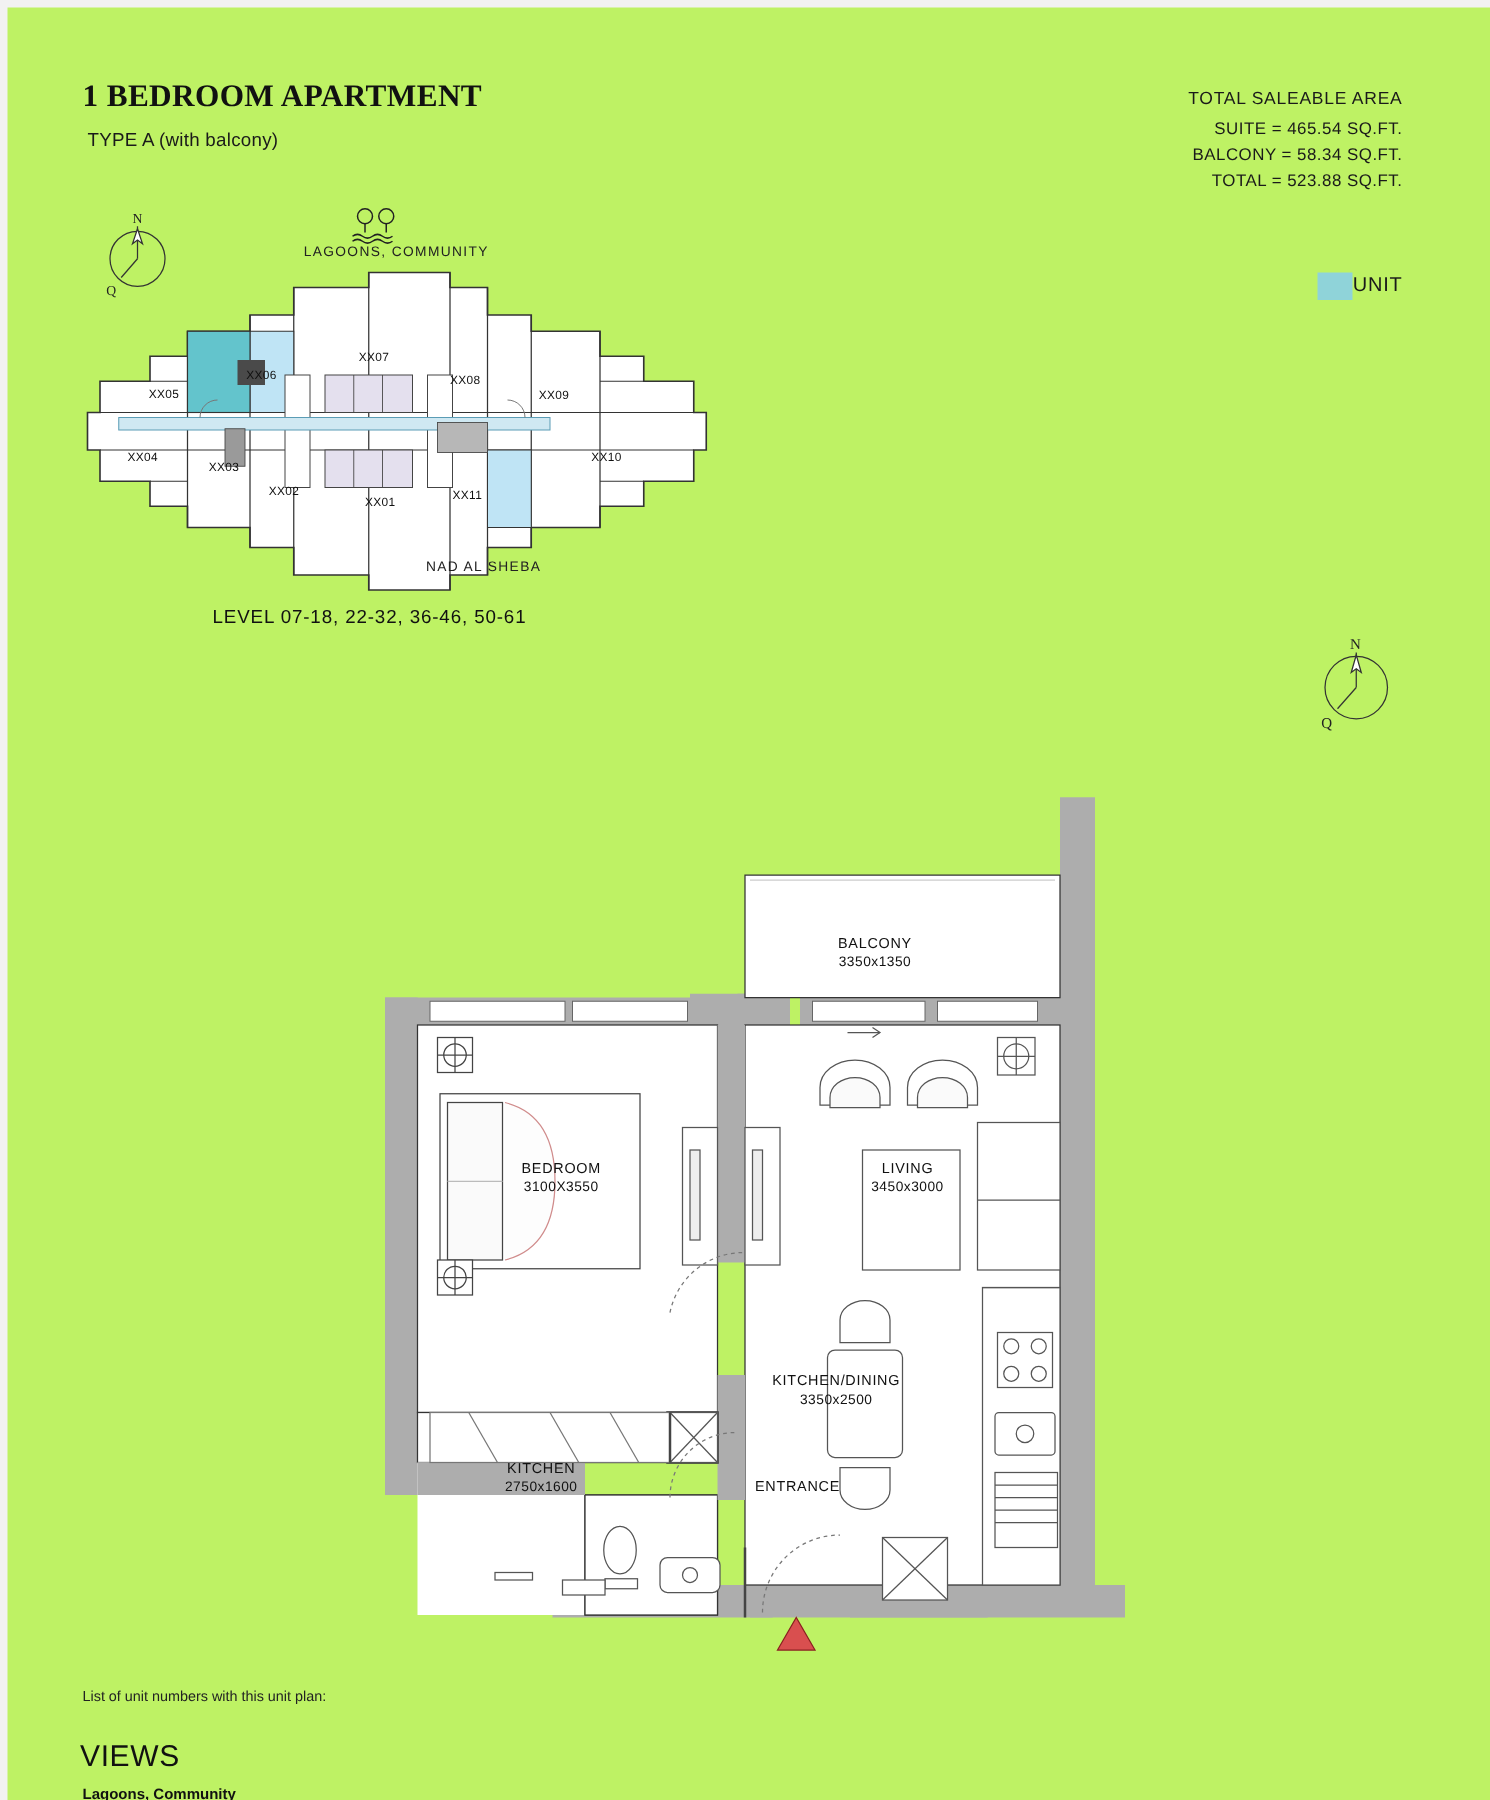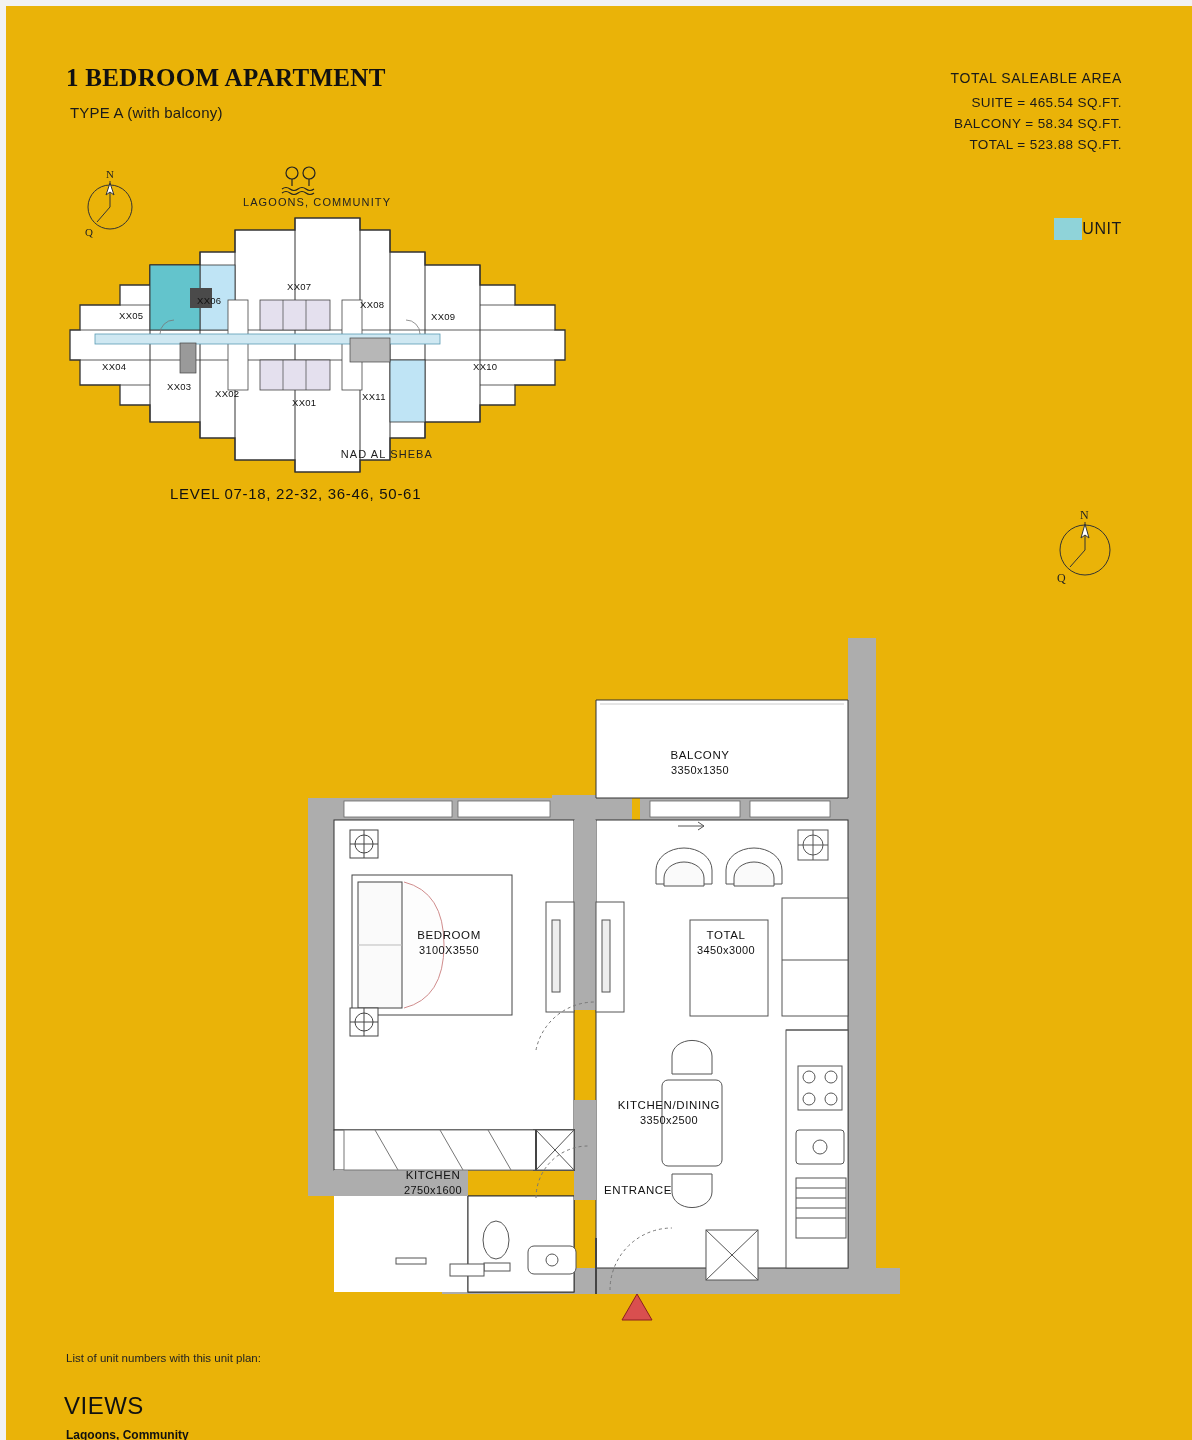--- a/index.html
+++ b/index.html
@@ -7,21 +7,21 @@
     margin: 0; padding: 0;
     background: #ffffff;
     font-family: "Liberation Sans", sans-serif;
     color: #1a1a1a;
   }
   #page {
     position: relative;
     width: 1192px;
     height: 1440px;
     overflow: hidden;
-    background: #eab308;
+    background: #bef264;
   }
   .topline {
     position: absolute;
     left: 0; top: 0;
     width: 1192px; height: 6px;
     background: #f2f2f2;
   }
   .leftrail {
     position: absolute;
     left: 0; top: 0;
@@ -234,21 +234,21 @@
       <rect x="35" y="124" width="345" height="10" fill="#cfe8f2" stroke="#5a9cb5" stroke-width="0.8"></rect>
       <rect x="130" y="78" width="22" height="20" fill="#4a4a4a"></rect>
       <rect x="120" y="133" width="16" height="30" fill="#9a9a9a" stroke="#444" stroke-width="0.7"></rect>
       <rect x="290" y="128" width="40" height="24" fill="#b7b7b7" stroke="#444" stroke-width="0.7"></rect>
       <path d="M100 124 a14 14 0 0 1 14 -14" fill="none" stroke="#777" stroke-width="0.8"></path>
       <path d="M360 124 a14 14 0 0 0 -14 -14" fill="none" stroke="#777" stroke-width="0.8"></path>
     </svg>
 
     <div class="unit-num" style="left:232px; top:222px">XX01</div>
     <div class="unit-num" style="left:155px; top:213px">XX02</div>
-    <div class="unit-num" style="left:107px; top:206px">XX03</div>
+    <div class="unit-num" style="left:107px; top:194px">XX03</div>
     <div class="unit-num" style="left:42px;  top:186px">XX04</div>
     <div class="unit-num" style="left:59px;  top:135px">XX05</div>
     <div class="unit-num" style="left:137px; top:120px">XX06</div>
     <div class="unit-num" style="left:227px; top:106px">XX07</div>
     <div class="unit-num" style="left:300px; top:124px">XX08</div>
     <div class="unit-num" style="left:371px; top:136px">XX09</div>
     <div class="unit-num" style="left:413px; top:186px">XX10</div>
     <div class="unit-num" style="left:302px; top:216px">XX11</div>
 
     <div class="nad-lbl">NAD AL SHEBA</div>
@@ -433,21 +433,21 @@
     
     <div class="room-lbl" style="left:340px; top:118px; width:120px">
       <div>BALCONY</div>
       <div class="dim">3350x1350</div>
     </div>
     <div class="room-lbl" style="left:89px; top:298px; width:120px">
       <div>BEDROOM</div>
       <div class="dim">3100X3550</div>
     </div>
     <div class="room-lbl" style="left:366px; top:298px; width:120px">
-      <div>TOTAL</div>
+      <div>LIVING</div>
       <div class="dim">3450x3000</div>
     </div>
     <div class="room-lbl" style="left:269px; top:468px; width:200px">
       <div>KITCHEN/DINING</div>
       <div class="dim">3350x2500</div>
     </div>
     <div class="room-lbl" style="left:63px; top:538px; width:140px">
       <div>KITCHEN</div>
       <div class="dim">2750x1600</div>
     </div>

